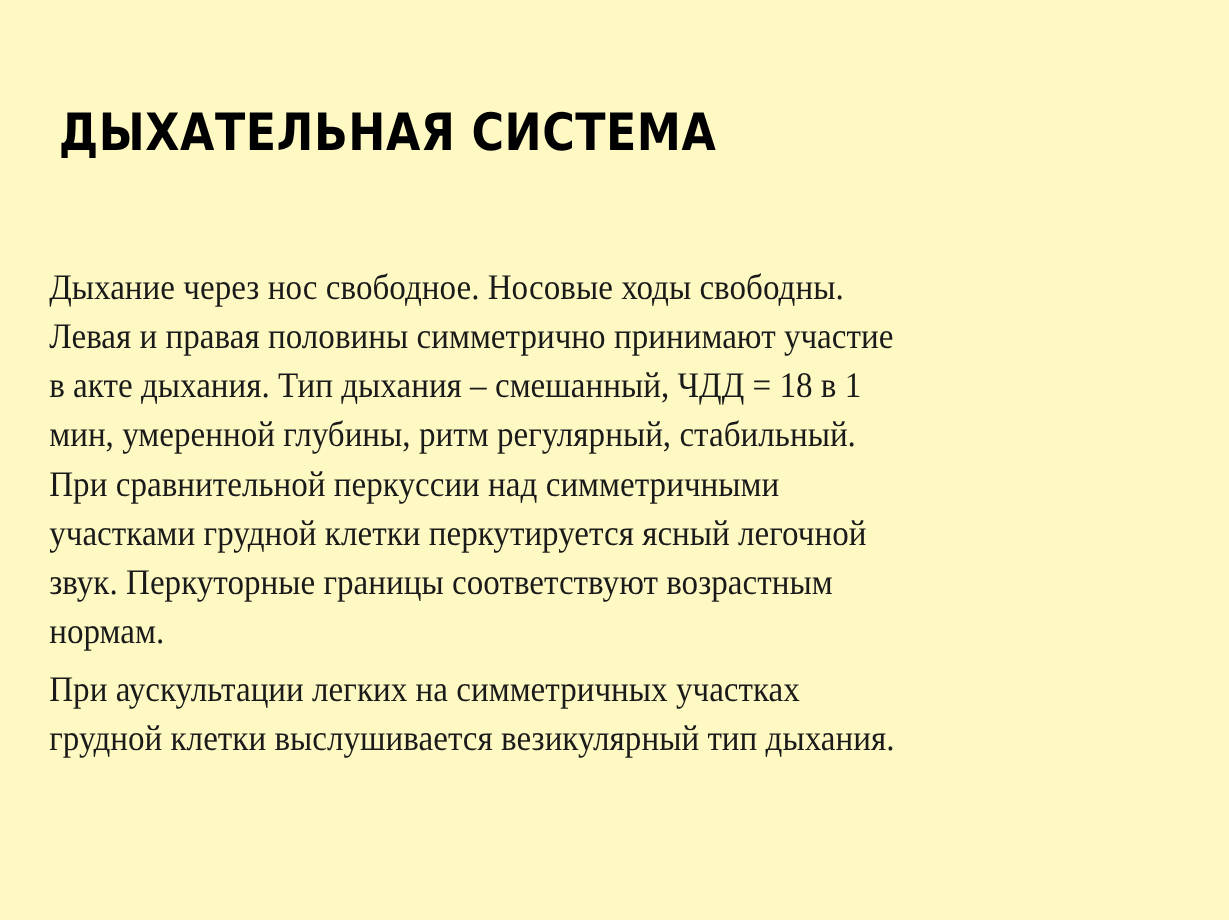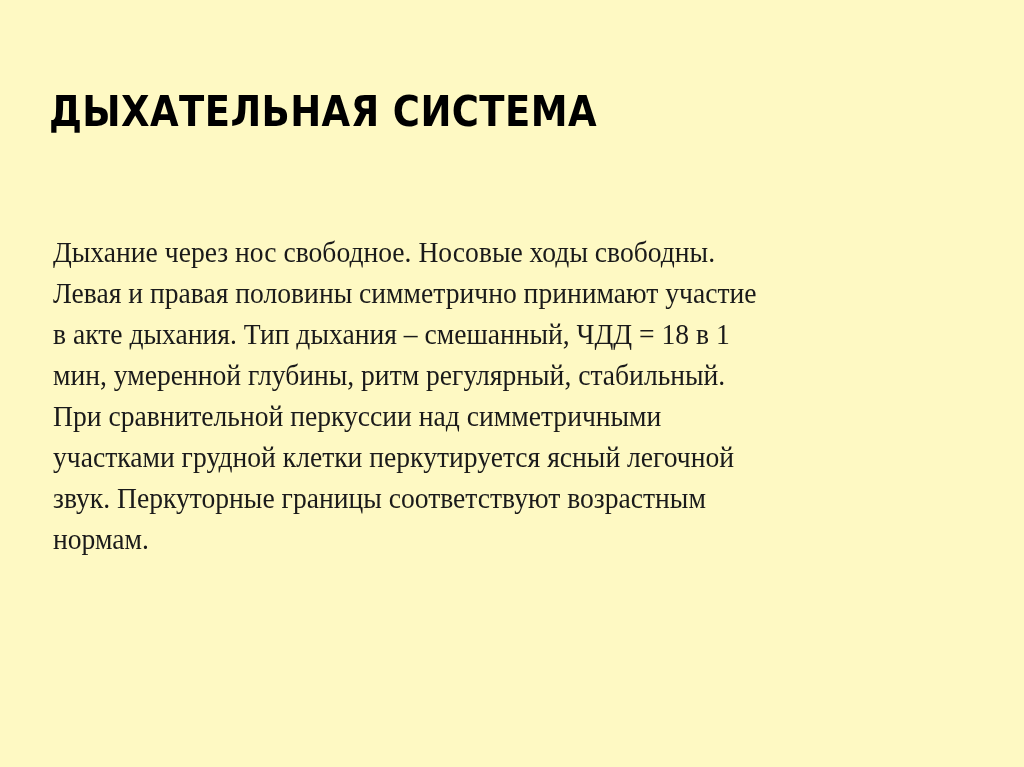--- a/index.html
+++ b/index.html
@@ -31,21 +31,21 @@
   .body-text {
     position: absolute;
     left: 41px;
     top: 219px;
     width: 900px;
     font-family: "Liberation Serif", serif;
     font-size: 30px;
     color: #1a1a1a;
   }
   .paragraph {
-    margin: 12px;
+    margin: 0;
   }
   .line {
     display: block;
     height: 41px;
     line-height: 41px;
     white-space: nowrap;
     transform: scaleX(0.92);
     transform-origin: left center;
   }
   .para-2 {
@@ -62,14 +62,18 @@
     <p class="paragraph para-1">
       <span class="line">Дыхание через нос свободное. Носовые ходы свободны.</span>
       <span class="line">Левая и правая половины симметрично принимают участие</span>
       <span class="line">в акте дыхания. Тип дыхания – смешанный, ЧДД = 18 в 1</span>
       <span class="line">мин, умеренной глубины, ритм регулярный, стабильный.</span>
       <span class="line">При сравнительной перкуссии над симметричными</span>
       <span class="line">участками грудной клетки перкутируется ясный легочной</span>
       <span class="line">звук. Перкуторные границы соответствуют возрастным</span>
       <span class="line">нормам.</span>
     </p>
+    <p class="paragraph para-2">
+      <span class="line">При аускультации легких на симметричных участках</span>
+      <span class="line">грудной клетки выслушивается везикулярный тип дыхания.</span>
+    </p>
   </div>
 </div>
 
 </body></html>

